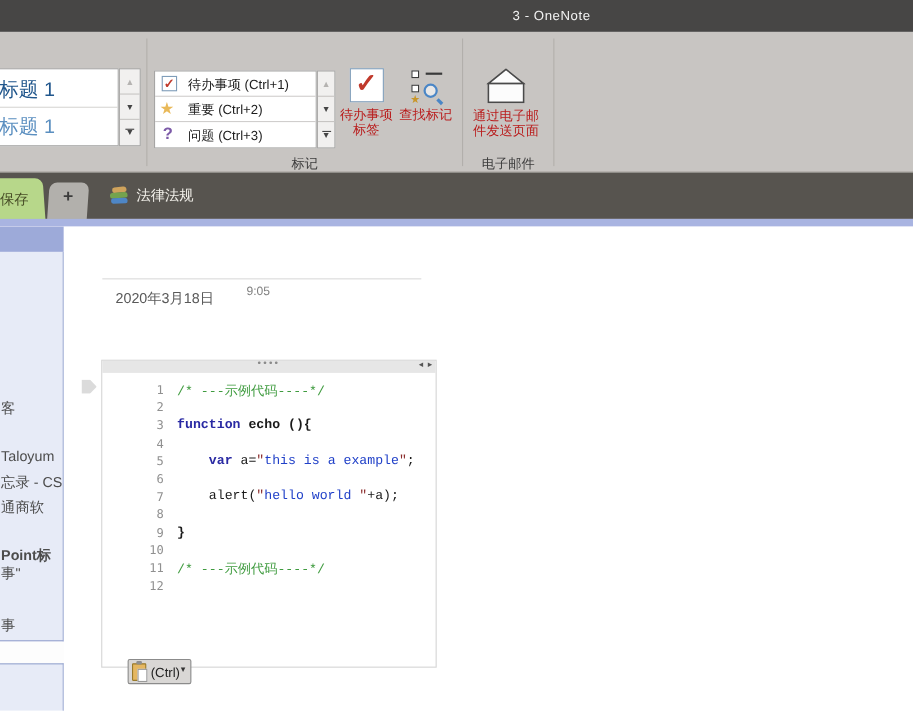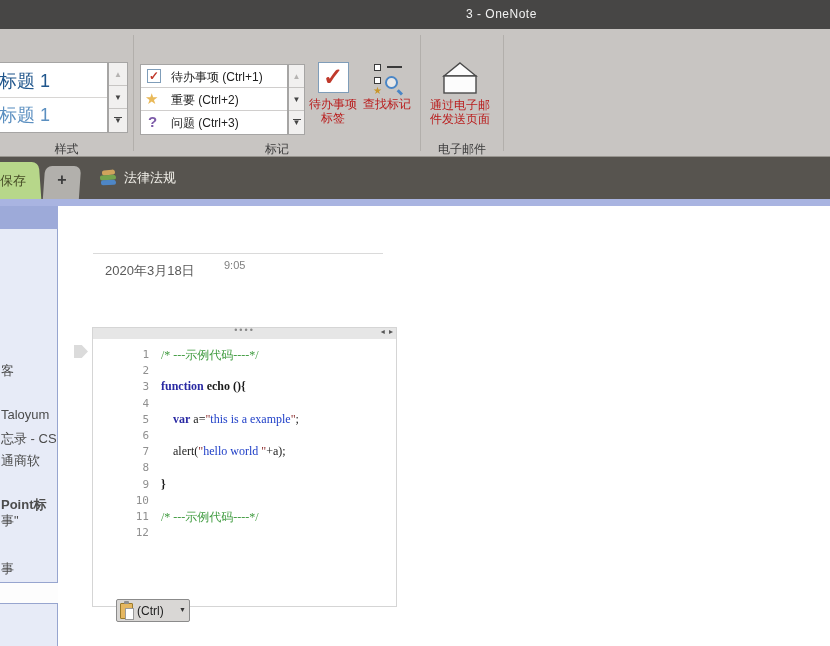--- a/index.html
+++ b/index.html
@@ -81,31 +81,31 @@
 
   
   #para-handle { position:absolute; left:16px; top:139px; width:14px; height:13px; background:#dbdbdb;
     clip-path:polygon(0 0, 55% 0, 100% 50%, 55% 100%, 0 100%); }
 
   
   #code-box { position:absolute; left:34px; top:121px; width:305px; height:280px; background:#fff; border:1px solid #d5d5d5; }
   #code-header { position:absolute; left:0; top:0; width:100%; height:11px; background:#e6e6e6; }
   #code-dots { position:absolute; left:50%; top:-3px; transform:translateX(-50%); color:#8a8a8a; font-size:9px; letter-spacing:2px; }
   #code-arrows { position:absolute; right:2px; top:-1px; color:#555; font-size:8px; letter-spacing:1px; }
-  .code-line { position:absolute; white-space:pre; font-family:Liberation Serif, serif; font-size:12px; }
+  .code-line { position:absolute; white-space:pre; font-family:Liberation Mono, monospace; font-size:12px; }
   .ln-num { position:absolute; width:56px; text-align:right; color:#909090; font-family:"DejaVu Sans Mono","Liberation Mono",monospace; font-size:11px; }
   .seg-plain { color:#1a1a1a; }
   .seg-plain-bold { color:#1a1a1a; font-weight:bold; }
   .seg-keyword { color:#2929a3; font-weight:bold; }
   .seg-string { color:#2040c8; }
   .seg-quote { color:#8b2c2c; }
   .seg-comment { color:#3f9b3f; }
 
   
-  #paste-btn { position:absolute; left:58px; top:393px; width:74px; height:23px; background:#d9d7d5; border:1px solid #8b8b8b; border-radius:2px; font-size:12px; color:#222; cursor:default; }
+  #paste-btn { position:absolute; left:58px; top:393px; width:58px; height:23px; background:#d9d7d5; border:1px solid #8b8b8b; border-radius:2px; font-size:12px; color:#222; cursor:default; }
   #paste-btn .ptext { position:absolute; left:20px; top:4px; }
   #paste-btn .parrow { position:absolute; right:3px; top:6px; font-size:7px; color:#333; }
   #clip-icon { position:absolute; left:3px; top:3px; width:13px; height:16px; background:#e5b761; border:1px solid #9a7a2a; border-radius:1px; }
   #clip-icon .clip { position:absolute; left:3px; top:-3px; width:5px; height:3px; background:#8f8f8f; border-radius:1px; }
   #clip-icon .sheet { position:absolute; left:4px; top:4px; width:9px; height:12px; background:#fff; border:1px solid #9a9a9a; }
 </style>
 </head>
 <body>
 
 <div id="titlebar">
@@ -120,21 +120,20 @@
     </div>
     <div class="style-row">
       <span class="style2">标题 1</span>
     </div>
   </div>
   <div class="scrollcol" style="left:108px; top:33px; height:71px;">
     <div class="scrollbtn disabled">▲</div>
     <div class="scrollbtn">▼</div>
     <div class="scrollbtn"><span class="morebar">▼</span></div>
   </div>
-  <div class="grouplabel" style="left:0; width:133px;">样式</div>
   <div class="vdiv" style="left:133px;"></div>
 
   <div id="tags-gallery">
     <div class="tag-row">
       <span class="cb-icon">✓</span>
       <span class="tag-label">待办事项 (Ctrl+1)</span>
     </div>
     <div class="tag-row">
       <span class="star-icon">★</span>
       <span class="tag-label">重要 (Ctrl+2)</span>

